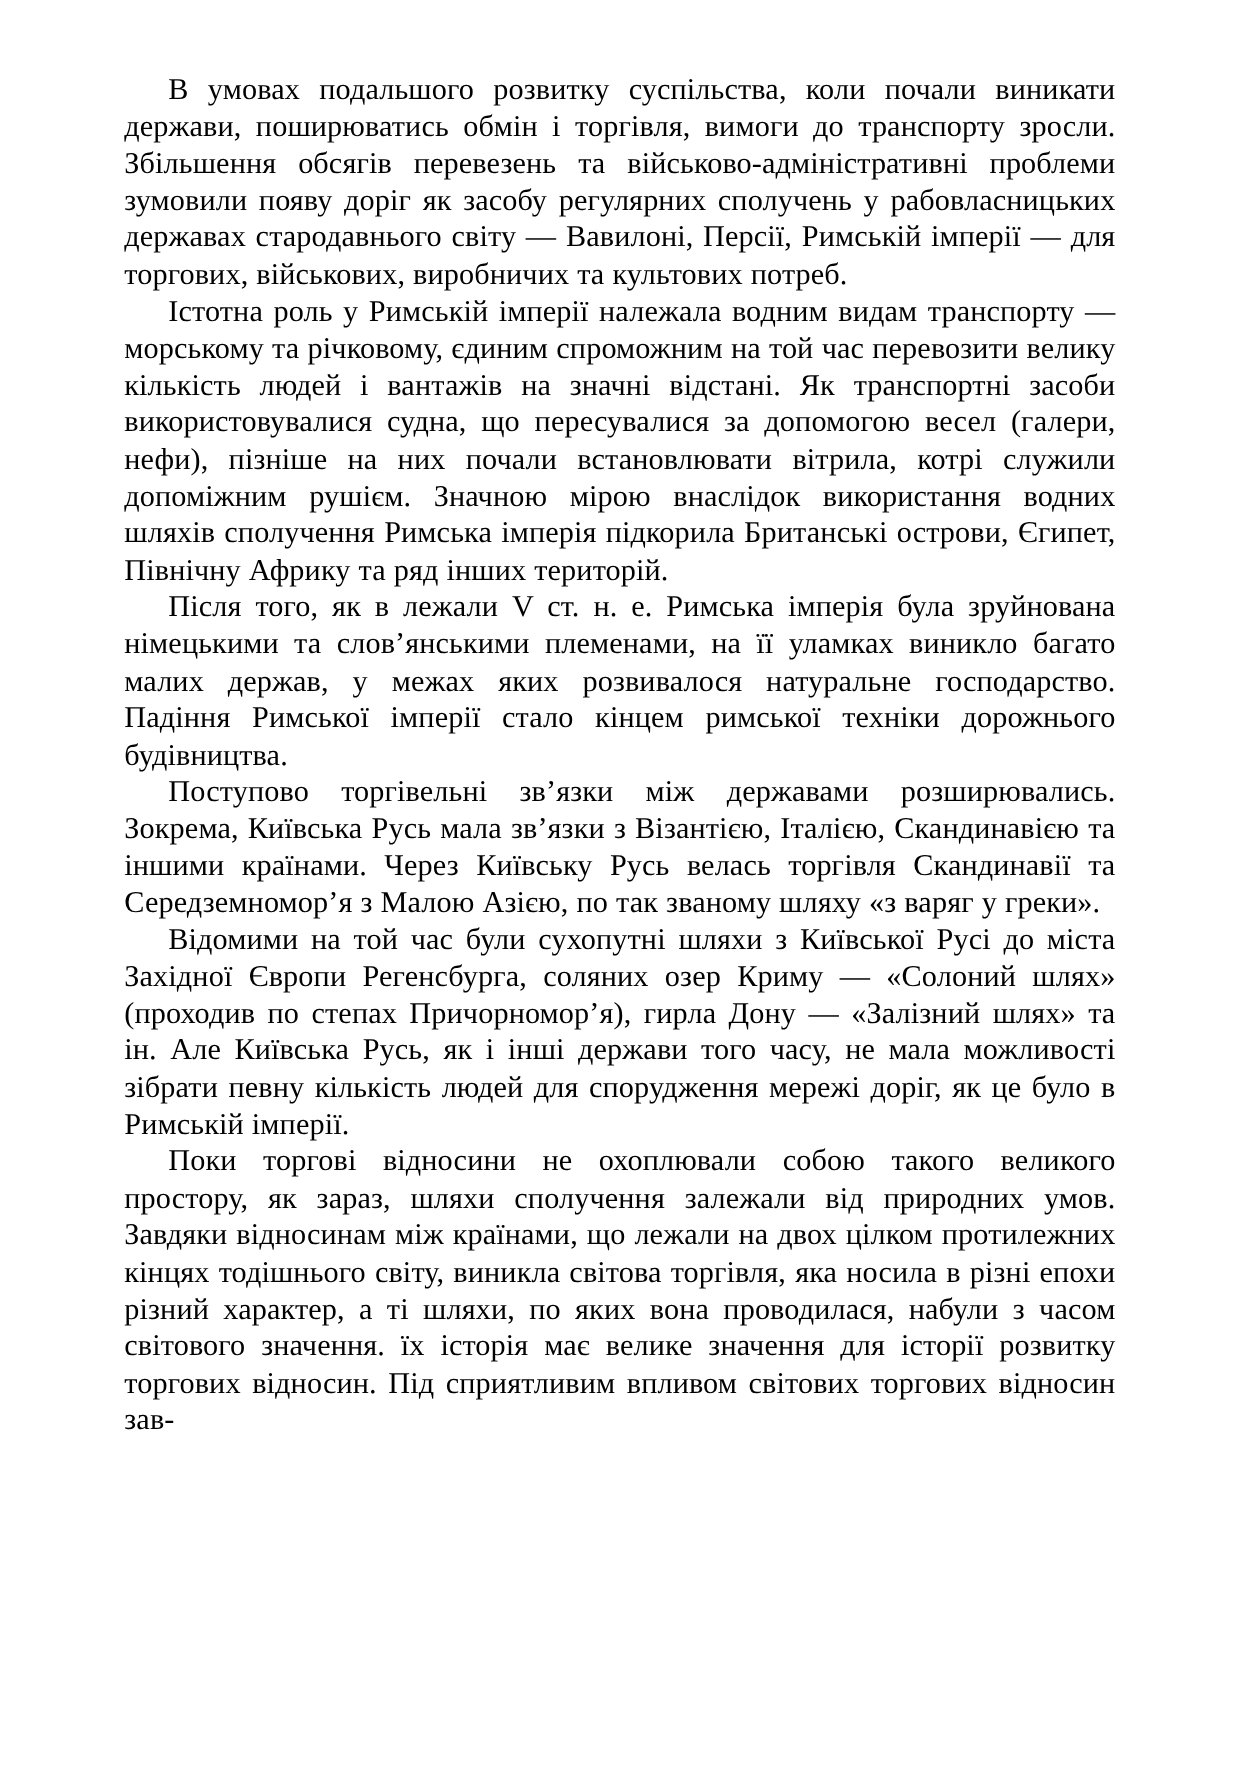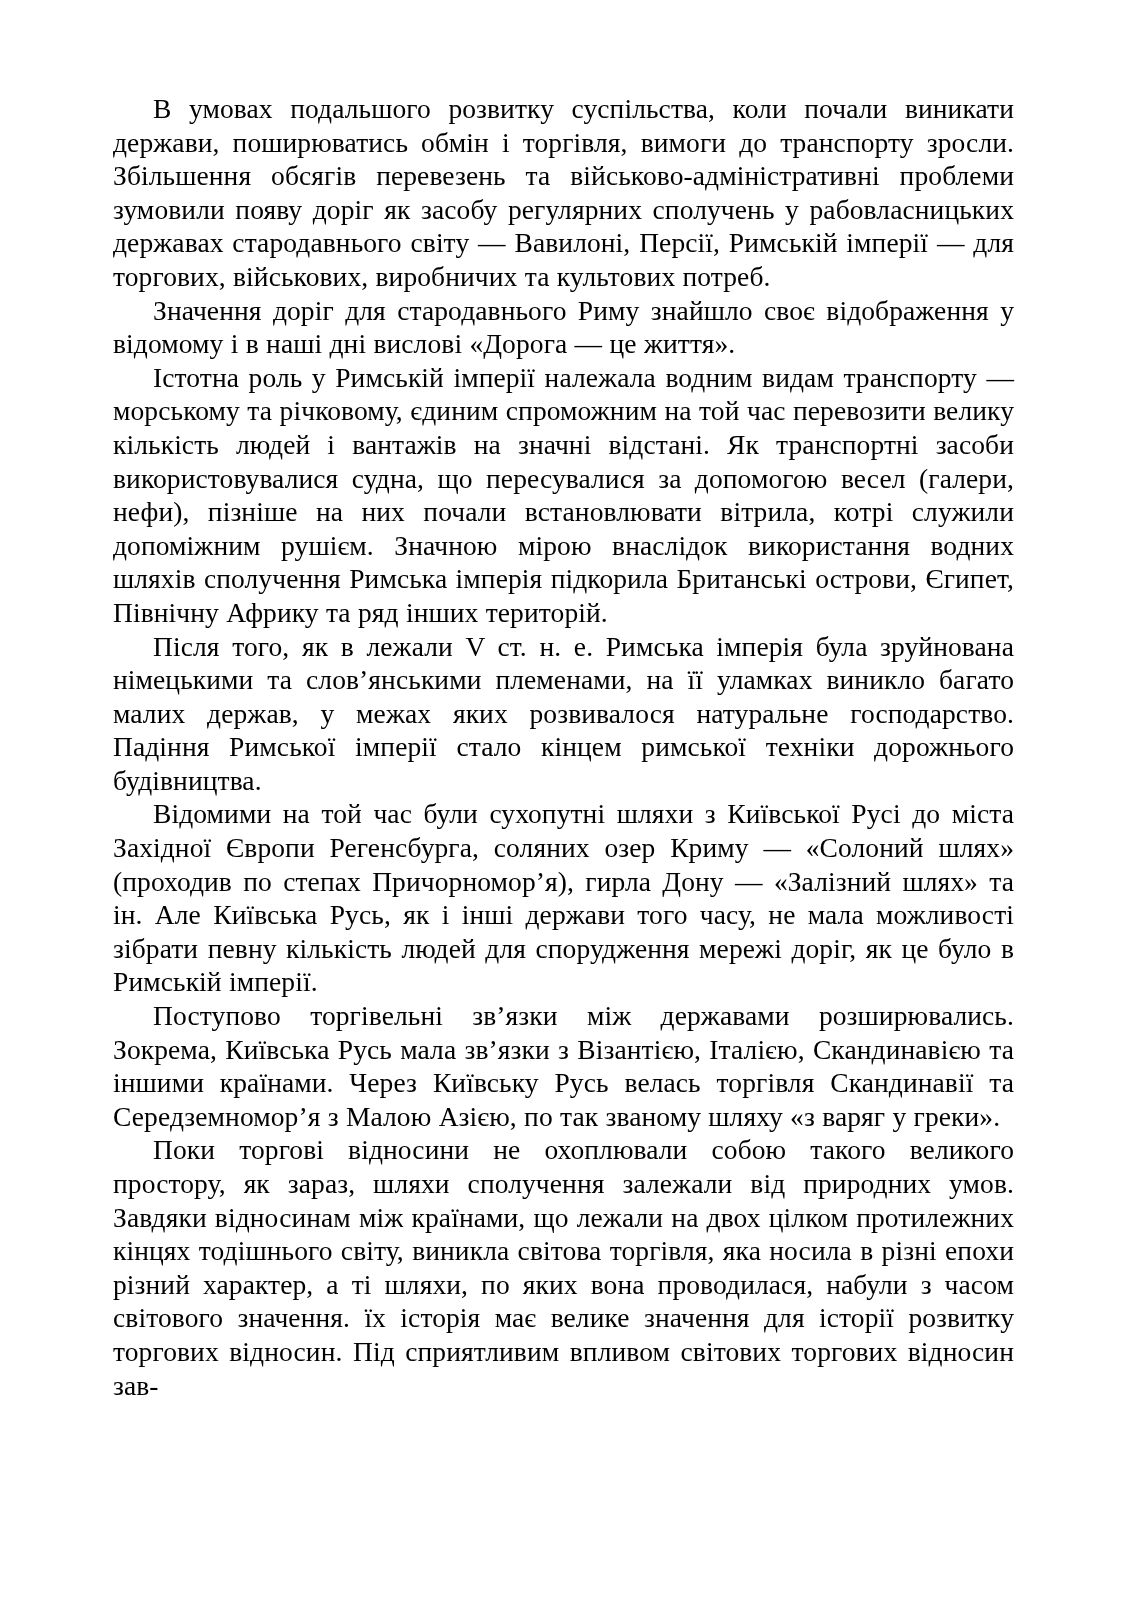--- a/index.html
+++ b/index.html
@@ -21,21 +21,21 @@
     left: 0;
     top: 0;
     width: 1134px;
     height: 1607px;
     background: #ffffff;
   }
 
   #text-column {
     position: absolute;
     left: 113px;
-    top: 92px;
+    top: 64px;
     width: 901px;
   }
 
   .para {
     margin: 0;
     text-indent: 40px;
     text-align: justify;
     text-justify: inter-word;
     font-size: 27.5px;
     line-height: 33.6px;
@@ -53,25 +53,24 @@
     height: 80px;
   }
 </style>
 </head>
 <body>
 
 <div id="page">
 
   <div id="text-column">
     <p class="para">В умовах подальшого розвитку суспільства, коли почали виникати держави, поширюватись обмін і торгівля, вимоги до транспорту зросли. Збільшення обсягів перевезень та військово-адміністративні проблеми зумовили появу доріг як засобу регулярних сполучень у рабовласницьких державах стародавнього світу — Вавилоні, Персії, Римській імперії — для торгових, військових, виробничих та культових потреб.</p>
-    <p class="para">Значення доріг для стародавнього Риму знайшло своє відображення у відомому і в наші дні вислові «Дорога — це життя».</p>
     <p class="para">Істотна роль у Римській імперії належала водним видам транспорту — морському та річковому, єдиним спроможним на той час перевозити велику кількість людей і вантажів на значні відстані. Як транспортні засоби використовувалися судна, що пересувалися за допомогою весел (галери, нефи), пізніше на них почали встановлювати вітрила, котрі служили допоміжним рушієм. Значною мірою внаслідок використання водних шляхів сполучення Римська імперія підкорила Британські острови, Єгипет, Північну Африку та ряд інших територій.</p>
     <p class="para">Після того, як в лежали V ст. н. е. Римська імперія була зруйнована німецькими та слов’янськими племенами, на її уламках виникло багато малих держав, у межах яких розвивалося натуральне господарство. Падіння Римської імперії стало кінцем римської техніки дорожнього будівництва.</p>
+    <p class="para">Поступово торгівельні зв’язки між державами розширювались. Зокрема, Київська Русь мала зв’язки з Візантією, Італією, Скандинавією та іншими країнами. Через Київську Русь велась торгівля Скандинавії та Середземномор’я з Малою Азією, по так званому шляху «з варяг у греки».</p>
     <p class="para">Відомими на той час були сухопутні шляхи з Київської Русі до міста Західної Європи Регенсбурга, соляних озер Криму — «Солоний шлях» (проходив по степах Причорномор’я), гирла Дону — «Залізний шлях» та ін. Але Київська Русь, як і інші держави того часу, не мала можливості зібрати певну кількість людей для спорудження мережі доріг, як це було в Римській імперії.</p>
-    <p class="para">Поступово торгівельні зв’язки між державами розширювались. Зокрема, Київська Русь мала зв’язки з Візантією, Італією, Скандинавією та іншими країнами. Через Київську Русь велась торгівля Скандинавії та Середземномор’я з Малою Азією, по так званому шляху «з варяг у греки».</p>
     <p class="para continues">Поки торгові відносини не охоплювали собою такого великого простору, як зараз, шляхи сполучення залежали від природних умов. Завдяки відносинам між країнами, що лежали на двох цілком протилежних кінцях тодішнього світу, виникла світова торгівля, яка носила в різні епохи різний характер, а ті шляхи, по яких вона проводилася, набули з часом світового значення. їх історія має велике значення для історії розвитку торгових відносин. Під сприятливим впливом світових торгових відносин зав-</p>
   </div>
 
   <div id="footer">
 
     
 
     
 
     

